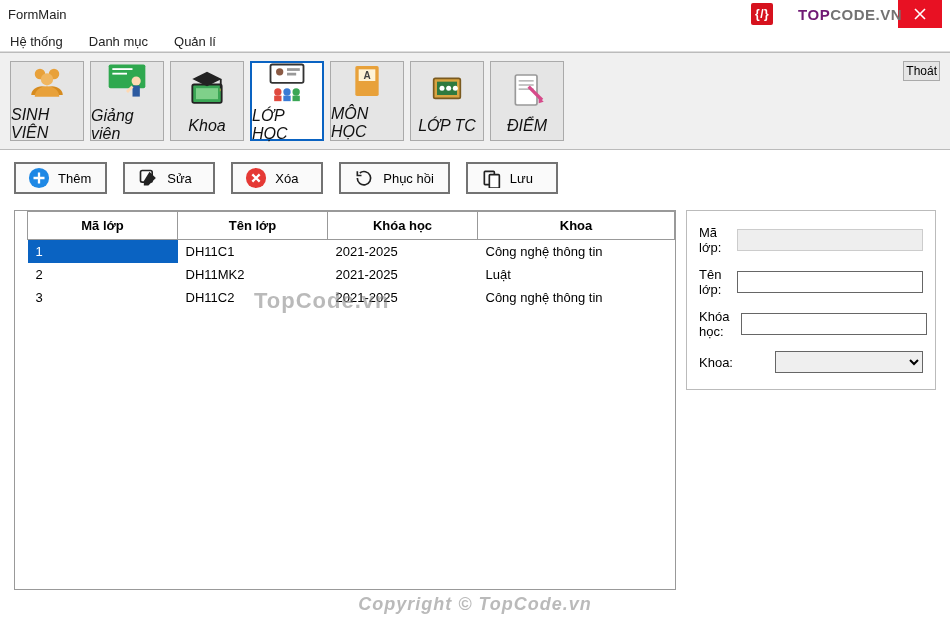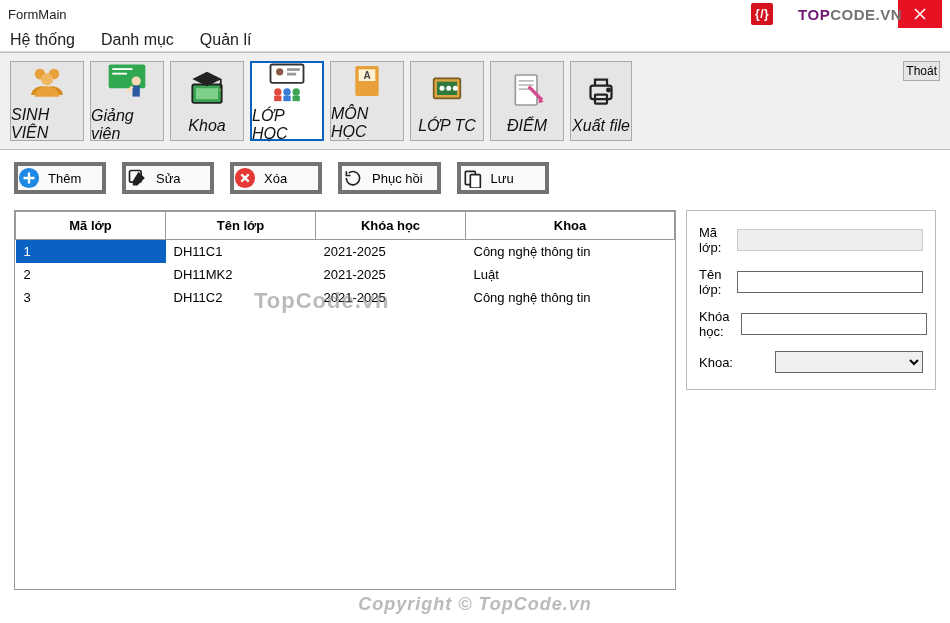--- a/index.html
+++ b/index.html
@@ -1,37 +1,37 @@
 <!DOCTYPE html>
 <html><head>
 <meta charset="utf-8">
 <style>
   * { box-sizing: border-box; margin: 0; padding: 0; font-family: "Segoe UI", Tahoma, sans-serif; }
   body { background: #fff; width: 950px; height: 623px; overflow: hidden; position: relative; }
 
   .titlebar { height: 28px; display: flex; align-items: center; padding: 0 8px; font-size: 13px; color: #222; text-align: right; }
   .titlebar .close { margin-left: auto; width: 44px; height: 28px; background: #e81123; color: #fff; display: flex; align-items: center; justify-content: center; font-size: 14px; }
 
-  .menubar { height: 24px; display: flex; align-items: center; padding: 0 6px; font-size: 16px; color: #222; gap: 18px; border-bottom: 1px solid #ddd; }
+  .menubar { height: 24px; display: flex; align-items: flex-end; padding: 0 6px; font-size: 13px; color: #222; gap: 18px; border-bottom: 1px solid #ddd; }
   .menubar span { padding: 2px 4px; cursor: default; }
 
   .toolbar-strip { background: #f0f0f0; border: 1px solid #bbb; border-left: none; border-right: none; padding: 8px 10px; display: flex; align-items: stretch; gap: 6px; }
   .toolbar-btn { background: #e5e5e5; border: 1px solid #aaa; width: 74px; height: 80px; display: flex; flex-direction: column; align-items: center; justify-content: center; gap: 4px; font-size: 12px; color: #111; cursor: default; }
   .toolbar-btn.selected { background: #fff; border: 2px solid #0a63c2; }
   .toolbar-btn .icon-slot { width: 46px; height: 46px; display: flex; align-items: center; justify-content: center; }
   .toolbar-btn.narrow { width: 62px; }
   .toolbar-btn .lbl { font-size: 16px; font-style: italic; }
   .logout-btn { margin-left: auto; align-self: flex-start; background: #e5e5e5; border: 1px solid #aaa; font-size: 12px; padding: 2px 2px; }
 
   .action-row { display: flex; gap: 16px; padding: 12px 14px 6px 14px; }
-  .action-btn { display: flex; align-items: center; gap: 8px; border: 4px solid #737373; background: #fafafa; padding: 4px 14px 4px 0; font-size: 13px; height: 32px; min-width: 92px; }
+  .action-btn { display: flex; align-items: center; gap: 8px; border: 2px solid #737373; background: #fafafa; padding: 4px 14px 4px 12px; font-size: 13px; height: 32px; min-width: 92px; }
   .action-btn .aicon { width: 22px; height: 22px; display: flex; align-items: center; justify-content: center; }
 
   .content { display: flex; padding: 10px 14px; gap: 10px; }
-  .grid-wrap { flex: 1; border: 1px solid #999; height: 380px; overflow: hidden; }
+  .grid-wrap { flex: 1; border: 1px solid #999; height: 380px; overflow: hidden; padding-left: 12px; }
   table { width: 100%; border-collapse: collapse; font-size: 13px; }
   thead th { background: #fff; border: 1px solid #999; padding: 6px 8px; font-weight: bold; text-align: center; }
   tbody td { padding: 4px 8px; border: 0; }
   tbody tr.selected td:first-child { background: #0a63c2; color: #fff; }
   tbody td:first-child { width: 150px; }
   tbody td:nth-child(2) { width: 150px; }
   tbody td:nth-child(3) { width: 150px; }
 
   .form-panel { width: 250px; border: 1px solid #bbb; padding: 14px 12px; height: 180px; font-size: 13px; }
   .form-row { display: flex; align-items: center; margin-bottom: 12px; gap: 12px; }
@@ -160,31 +160,20 @@
           <rect x="14" y="12" width="18" height="2" fill="#bbb"></rect>
           <rect x="14" y="17" width="18" height="2" fill="#bbb"></rect>
           <rect x="14" y="22" width="18" height="2" fill="#bbb"></rect>
           <path d="M26 20 L42 36" stroke="#d64a8a" stroke-width="4"></path>
           <path d="M38 32 L44 38 L38 40 Z" fill="#d64a8a"></path>
         </svg>
     </span>
     <span class="lbl">ĐIỂM</span>
   </div>
 
-  <div class="toolbar-btn narrow">
-    <span class="icon-slot">
-      <svg width="36" height="36" viewBox="0 0 48 48" fill="none" stroke="#222" stroke-width="3">
-          <rect x="10" y="18" width="28" height="18" rx="3"></rect>
-          <rect x="16" y="30" width="16" height="12" rx="1"></rect>
-          <path d="M16 18 V10 h16 v8"></path>
-          <circle cx="34" cy="24" r="1.8" fill="#222"></circle>
-        </svg>
-    </span>
-    <span class="lbl">Xuất file</span>
-  </div>
 
   <button class="logout-btn">Thoát</button>
 </div>
 
 <div class="action-row">
   <div class="action-btn">
     <span class="aicon">
         <svg width="22" height="22" viewBox="0 0 24 24">
           <circle cx="12" cy="12" r="11" fill="#1e88e5"></circle>
           <path d="M12 6v12M6 12h12" stroke="#fff" stroke-width="2.5"></path>

